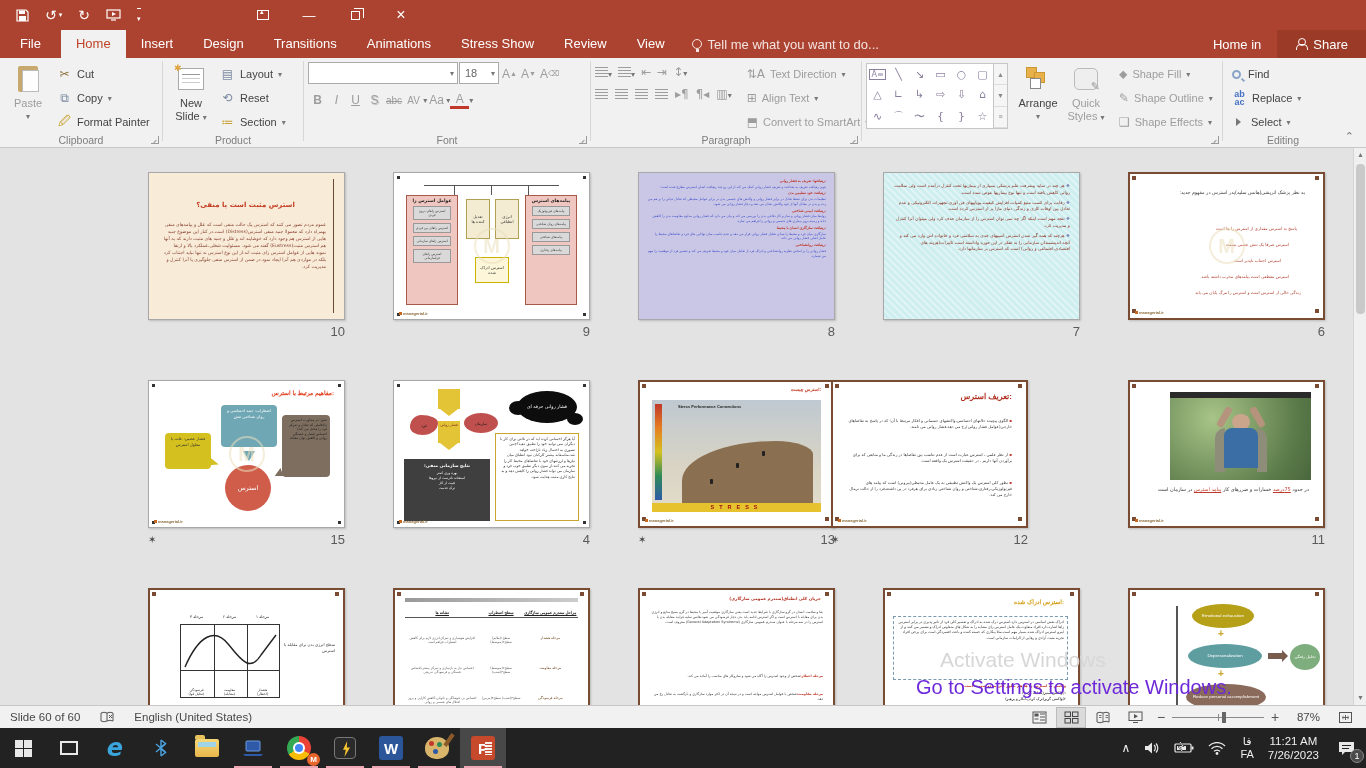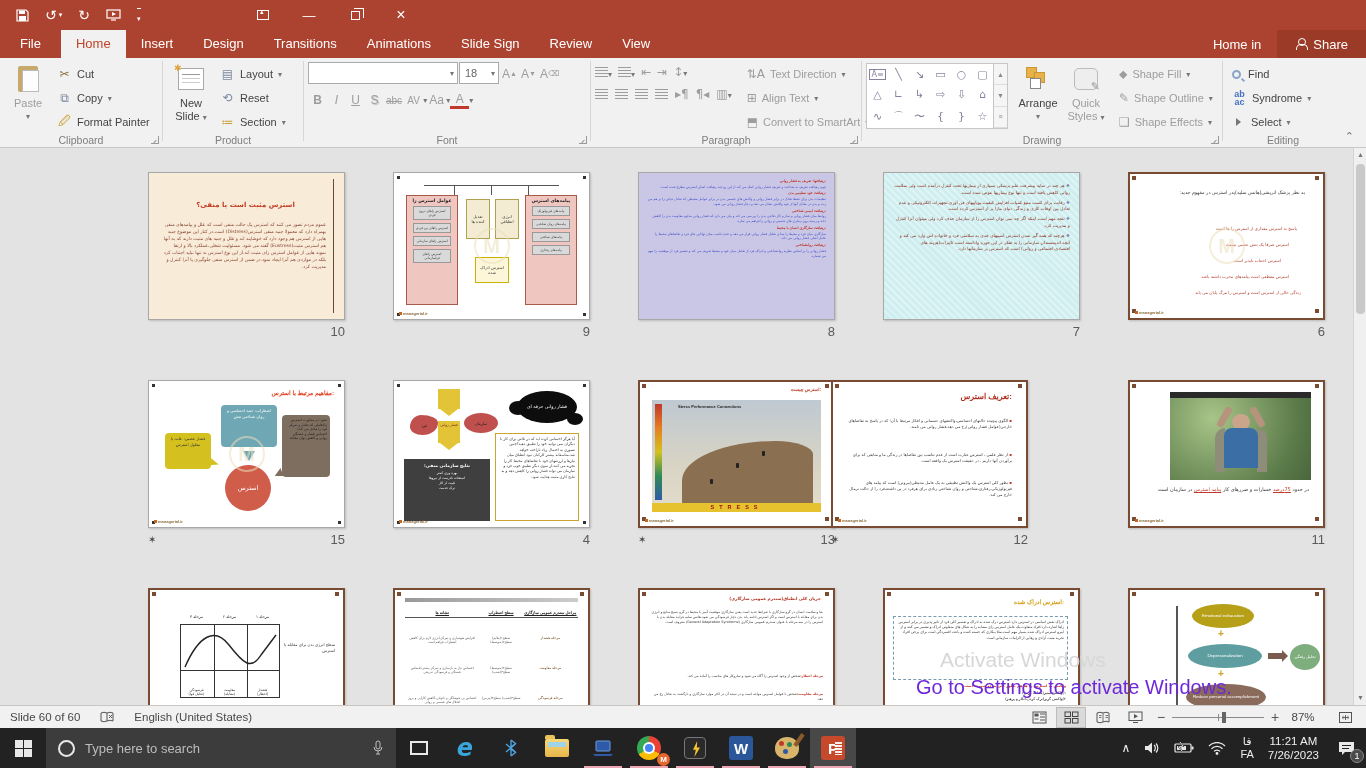--- a/index.html
+++ b/index.html
@@ -193,21 +193,21 @@
 .sscroll{position:absolute;right:0;top:0;width:13px;height:100%;background:#f0f0f0;border-left:1px solid #d5d5d5}
 .sarr{position:absolute;left:0;width:13px;height:14px;color:#777;font-size:7px;text-align:center;line-height:14px}
 .sthumb{position:absolute;left:2px;top:16px;width:9px;height:150px;background:#c9c9c9;border-radius:4px}
 
 
 .statusbar{position:absolute;top:705px;left:0;width:100%;height:23px;background:#f1f1f1;border-top:1px solid #c9c7c5;display:flex;align-items:center;font-size:11.5px;color:#484848}
 .stitem{padding:0 10px;white-space:nowrap}
 .sright{margin-left:auto;display:flex;align-items:center;gap:2px;padding-right:6px}
 .viewbtn{width:30px;height:21px;display:flex;align-items:center;justify-content:center}
 .viewbtn.active{background:#dadada;border:1px solid #bcbcbc}
-.zoomtxt{width:42px;text-align:center;padding-right:8px}
+.zoomtxt{width:42px;text-align:right;padding-right:8px}
 .slider{position:relative;width:92px;height:21px}
 .slider .track{position:absolute;left:0;right:0;top:10px;height:1px;background:#8a8a8a}
 .slider .tick{position:absolute;left:46px;top:7px;width:1px;height:7px;background:#8a8a8a}
 .slider .sthm{position:absolute;left:50px;top:5px;width:4px;height:11px;background:#666}
 .zbtn{width:18px;text-align:center;font-size:14px;color:#555}
 
 
 .taskbar{position:absolute;top:728px;left:0;width:100%;height:40px;background:#222;display:flex;align-items:stretch}
 .tbtn{width:46px;display:flex;align-items:center;justify-content:center;position:relative}
 .searchbox{width:350px;background:#3c3c3c;display:flex;align-items:center;gap:10px;padding:0 12px;color:#bdbdbd;font-size:13px}
@@ -277,23 +277,27 @@
   </div>
 </div>
 
 <div class="tabrow">
   <div class="tab" style="padding:6px 20px 0">File</div>
   <div class="tab active">Home</div>
   <div class="tab">Insert</div>
   <div class="tab">Design</div>
   <div class="tab">Transitions</div>
   <div class="tab">Animations</div>
-  <div class="tab">Slide Sign</div>
+  <div class="tab">Stress Show</div>
   <div class="tab">Review</div>
   <div class="tab">View</div>
+  <div class="tellme">
+    <span class="bulb"></span>
+    <span>Tell me what you want to do...</span>
+  </div>
   <div class="signin">Home in</div>
   <div class="sharebtn">
     <span class="personicon"></span>
     <span>Share</span>
   </div>
 </div>
 
 <div class="ribbon">
 
   <div class="group" style="width:162px">
@@ -479,34 +483,33 @@
           <span class="gicon">✎</span>
           <span>Shape Outline</span>
           <span class="caret">▾</span>
         </div>
       <div class="sbtn dis">
           <span class="gicon">❑</span>
           <span>Shape Effects</span>
           <span class="caret">▾</span>
         </div>
     </div>
-    <div class="glabel">Drawing</div>
     <span class="launcher"></span>
   </div>
   <div class="gsep"></div>
 
   <div class="group" style="width:120px">
     <div class="smallcol">
       <div class="sbtn">
           <span class="magicon"></span>
           <span>Find</span>
         </div>
       <div class="sbtn">
           <span class="replicon">ab<br>ac</span>
-          <span>Syndrome</span>
+          <span>Replace</span>
           <span class="caret">▾</span>
         </div>
       <div class="sbtn">
           <span class="selicon"></span>
           <span>Select</span>
           <span class="caret">▾</span>
         </div>
     </div>
     <div class="glabel">Editing</div>
   </div>
@@ -842,28 +845,20 @@
 
 <div class="taskbar">
   <div class="tbtn">
       <span class="startic">
         <i></i>
         <i></i>
         <i></i>
         <i></i>
       </span>
     </div>
-  <div class="searchbox">
-    <span class="cortana"></span>
-    <span class="searchtxt">Type here to search</span>
-    <svg class="ticon" width="12" height="16" viewBox="0 0 12 16">
-        <rect x="4" y="1" width="4" height="8" rx="2" fill="none" stroke="#bdbdbd"></rect>
-        <path d="M2 7 a4 4 0 0 0 8 0 M6 11 v3 M4 14 h4" fill="none" stroke="#bdbdbd"></path>
-      </svg>
-  </div>
   <div class="tbtn">
       <span class="taskview"></span>
     </div>
   <div class="tbtn">
       <span class="edgeE">e</span>
     </div>
   <div class="tbtn">
     <svg class="ticon" width="14" height="18" viewBox="0 0 14 18">
         <path d="M7 1 v16 M7 1 l4.5 3.5 L7 8 M7 17 l4.5 -3.5 L7 10 M2 5 l9.5 8 M2 13 l9.5 -8" stroke="#4aa3e0" stroke-width="1.4" fill="none"></path>
       </svg>

